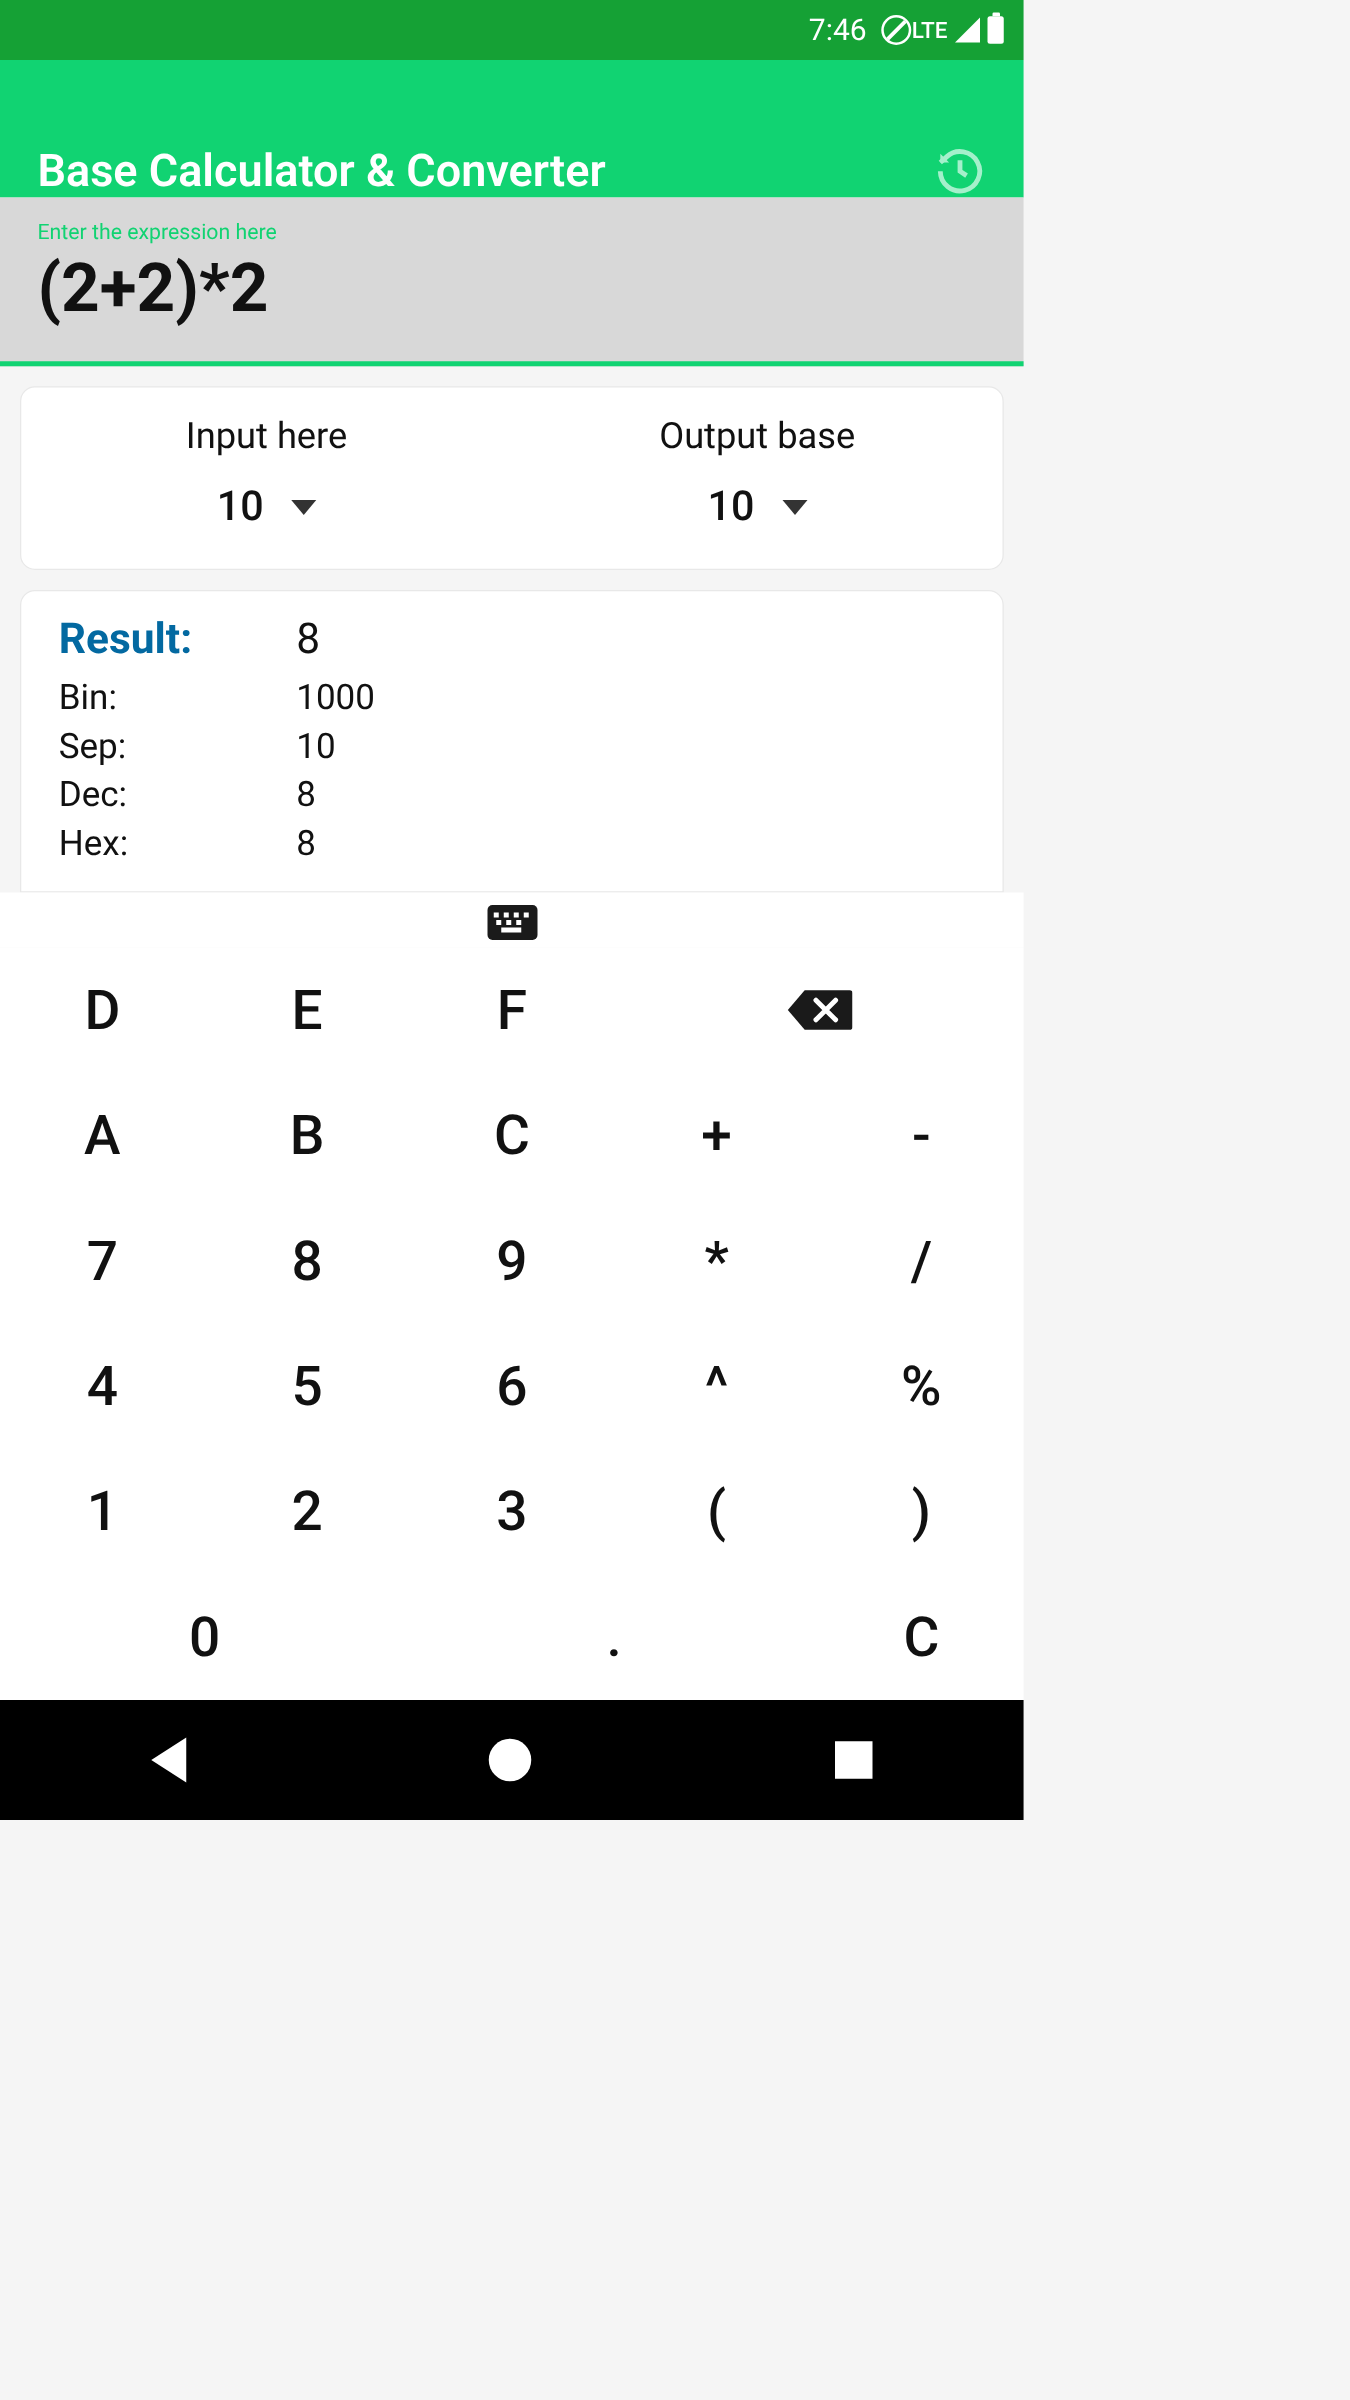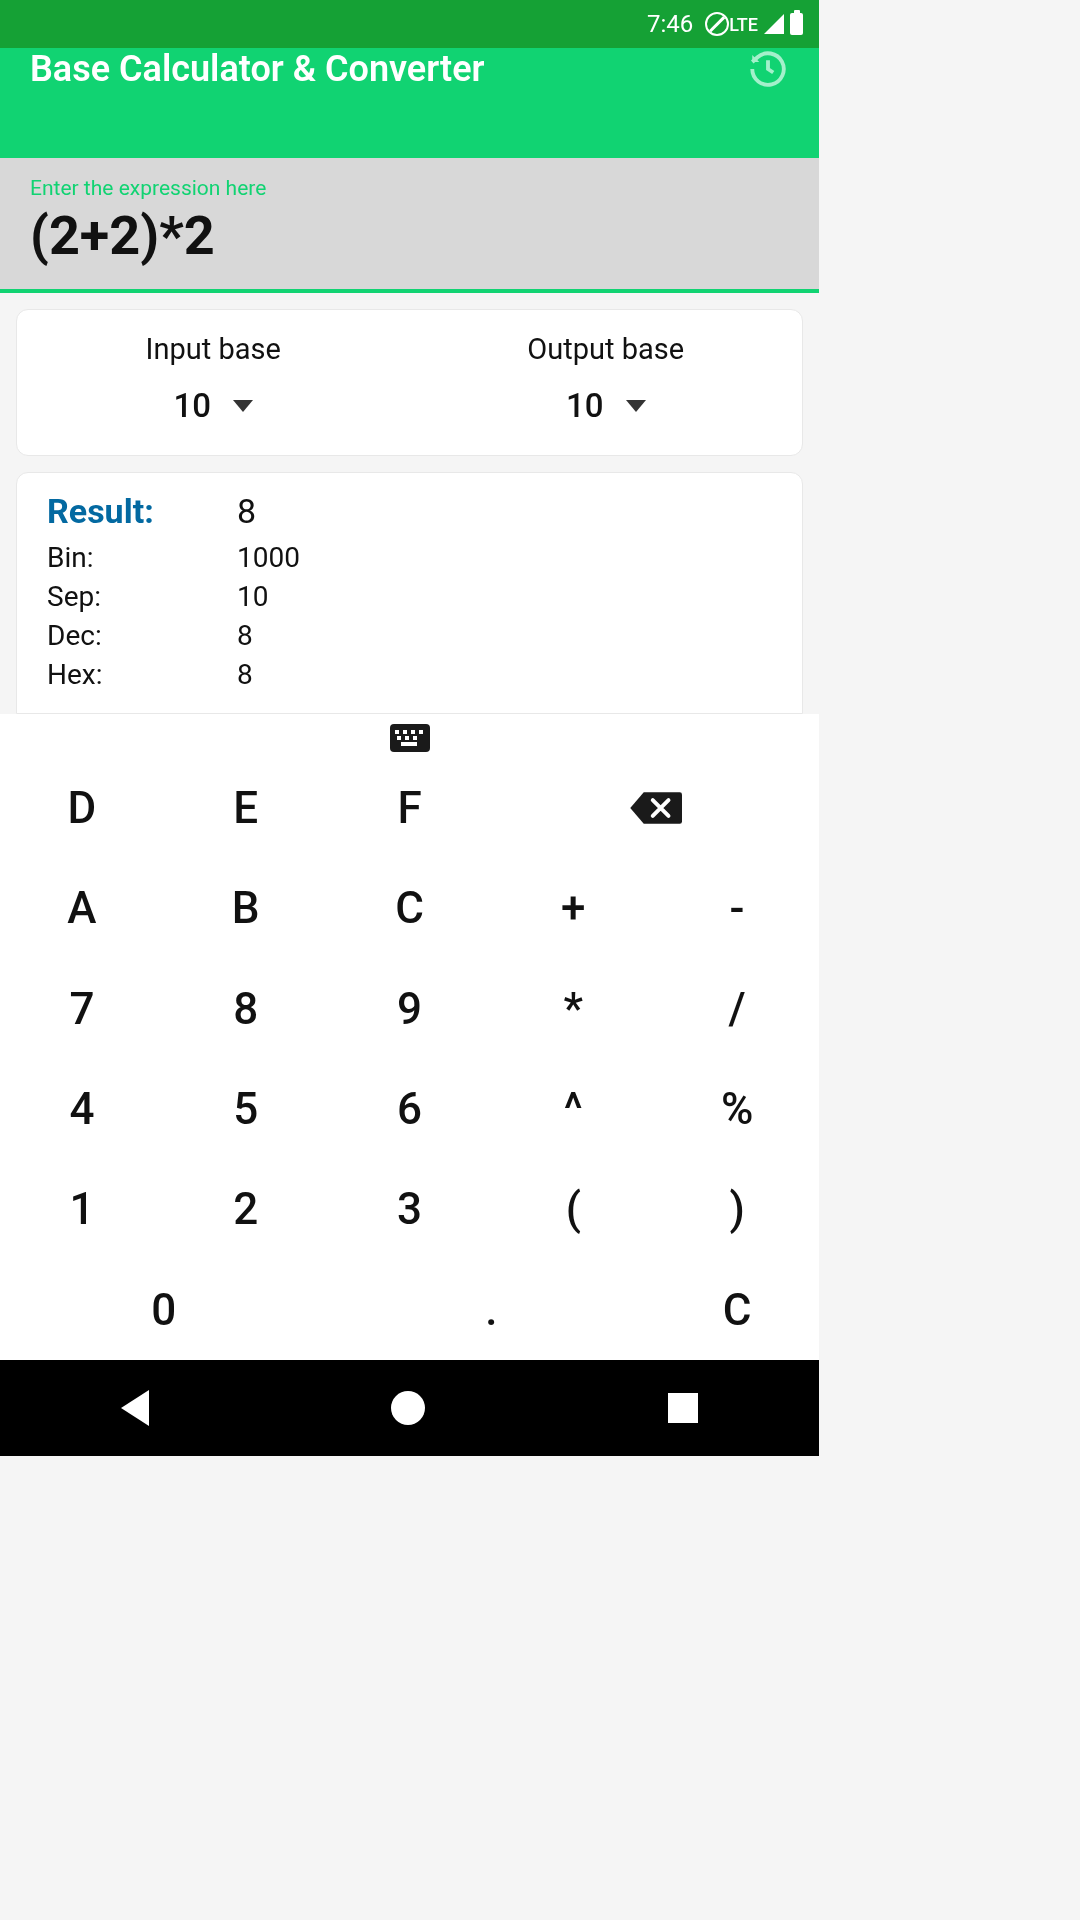--- a/index.html
+++ b/index.html
@@ -75,21 +75,21 @@
       background: white;
       top: -3px;
       left: 50%;
       transform: translateX(-50%);
       border-radius: 1px 1px 0 0;
     }
     .app-bar {
       height: 110px;
       background: #11d372;
       display: flex;
-      align-items: flex-start;
+      align-items: flex-end;
       justify-content: space-between;
       padding: 0 30px;
     }
     .app-title {
       color: white;
       font-size: 36px;
       font-weight: 600;
     }
     .history-icon {
       width: 42px;
@@ -101,21 +101,21 @@
       height: 100%;
     }
     .expression-area {
       background: #d8d8d8;
       border-bottom: 4px solid #11d372;
       padding: 18px 30px 14px 30px;
       min-height: 135px;
     }
     .expression-hint {
       color: #11d372;
-      font-size: 21px;
+      font-size: 17px;
       font-weight: 400;
     }
     .expression-value {
       text-align: left;
       font-size: 54px;
       font-weight: 700;
       color: #111;
       margin-top: 4px;
     }
     .base-card {
@@ -300,21 +300,21 @@
   </div>
 </div>
 
 <div class="expression-area">
   <div class="expression-hint">Enter the expression here</div>
   <div class="expression-value">(2+2)*2</div>
 </div>
 
 <div class="base-card">
   <div class="base-half">
-    <div class="base-label">Input base</div>
+    <div class="base-label">Input here</div>
     <div class="base-select">
       <span>10</span>
       <span class="caret"></span>
     </div>
   </div>
   <div class="base-half">
     <div class="base-label">Output base</div>
     <div class="base-select">
       <span>10</span>
       <span class="caret"></span>

